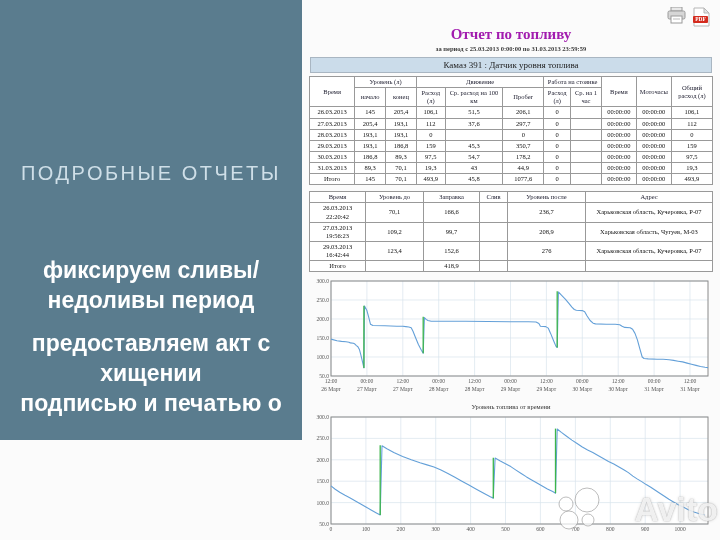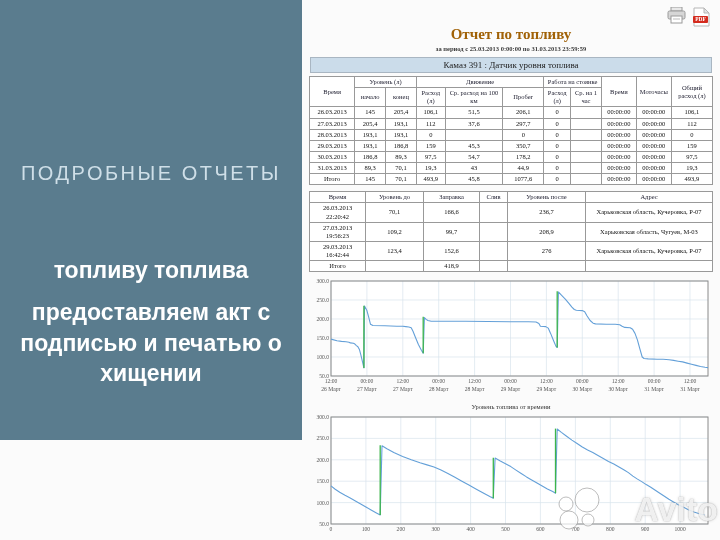--- a/index.html
+++ b/index.html
@@ -11,21 +11,21 @@
          font-family:"Liberation Sans",sans-serif;}
   .panel-heading{margin-top:158px;color:#cfdfe8;font-size:20px;line-height:1.55;
                  letter-spacing:2.5px;font-weight:400;}
   .panel-point{color:#ffffff;font-weight:bold;font-size:23px;line-height:1.32;}
   .point1{margin-top:66px;}
   .point2{margin-top:12px;}
   
   .report{position:absolute;left:302px;top:0;width:418px;height:540px;background:#fbfbfb;}
   .rc{padding:0 7px;}
   .icons{position:absolute;top:7px;right:10px;display:flex;gap:7px;}
-  .rtitle{margin-top:26px;text-align:center;font-size:15px;font-weight:bold;color:#a16207;}
+  .rtitle{margin-top:26px;text-align:center;font-size:15px;font-weight:bold;color:#a21caf;}
   .rsub{text-align:center;font-size:6.5px;font-weight:bold;color:#3a3a3a;margin-top:2px;}
   .banner{margin:5px 1px 0 1px;background:#cbdcea;border:1px solid #a9b6c2;text-align:center;
           font-size:9px;color:#222;padding:2px 0;}
   table{border-collapse:collapse;width:100%;margin-top:3px;background:#fff;}
   th,td{border:1px solid #999;font-size:6.5px;font-weight:normal;color:#111;
         text-align:center;padding:1px 1px;line-height:1.25;vertical-align:middle;}
   th{color:#223;}
   
   .chartbox{margin-top:6px;}
   .ccaption{text-align:center;font-size:6.5px;color:#333;margin-top:1px;}
@@ -41,26 +41,27 @@
 </head>
 <body>
 
 <div id="stage">
 
   <div class="panel">
     <div class="panel-heading">
       <div>ПОДРОБНЫЕ ОТЧЕТЫ</div>
     </div>
     <div class="panel-point point1">
-      <div>топливу топлива</div>
+      <div>фиксируем сливы/</div>
+      <div>недоливы период</div>
     </div>
     <div class="panel-point point2">
       <div>предоставляем акт с</div>
+      <div>хищении</div>
       <div>подписью и печатью о</div>
-      <div>хищении</div>
     </div>
   </div>
 
   <div class="report">
 
     <div class="icons">
       <span class="icon-btn">
         <svg width="19" height="17" viewBox="0 0 19 17">
           <rect x="4" y="0" width="11" height="4" fill="#e9e9e9" stroke="#9a9a9a"></rect>
           <rect x="1" y="4" width="17" height="8" rx="1.5" fill="#d6d6d6" stroke="#9a9a9a"></rect>

